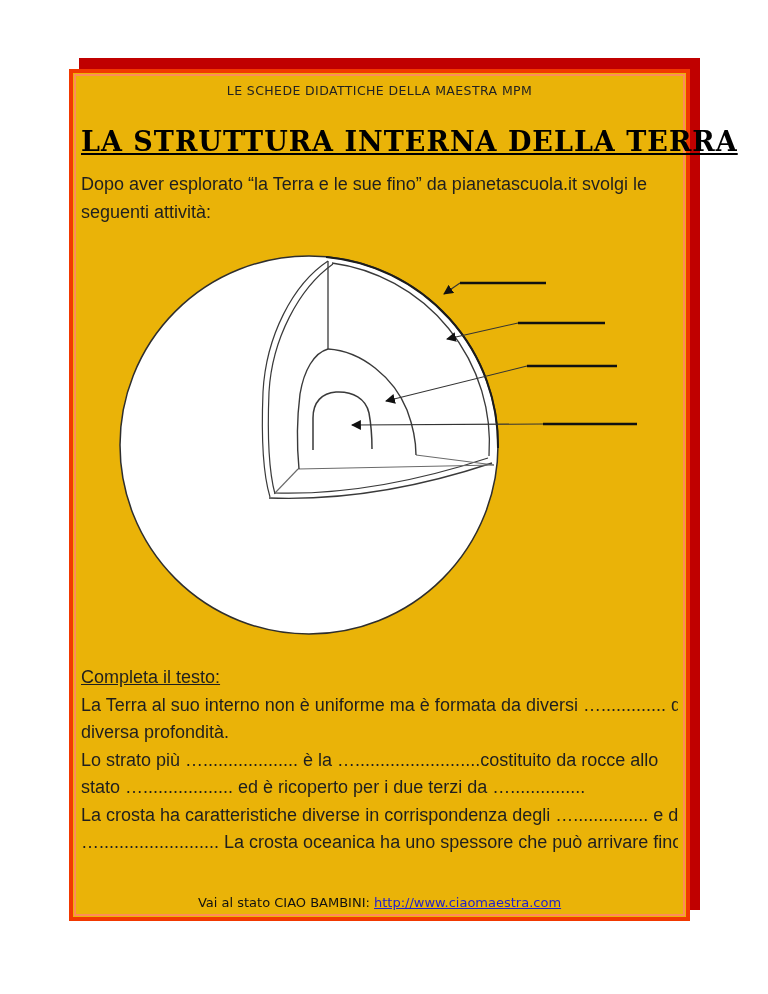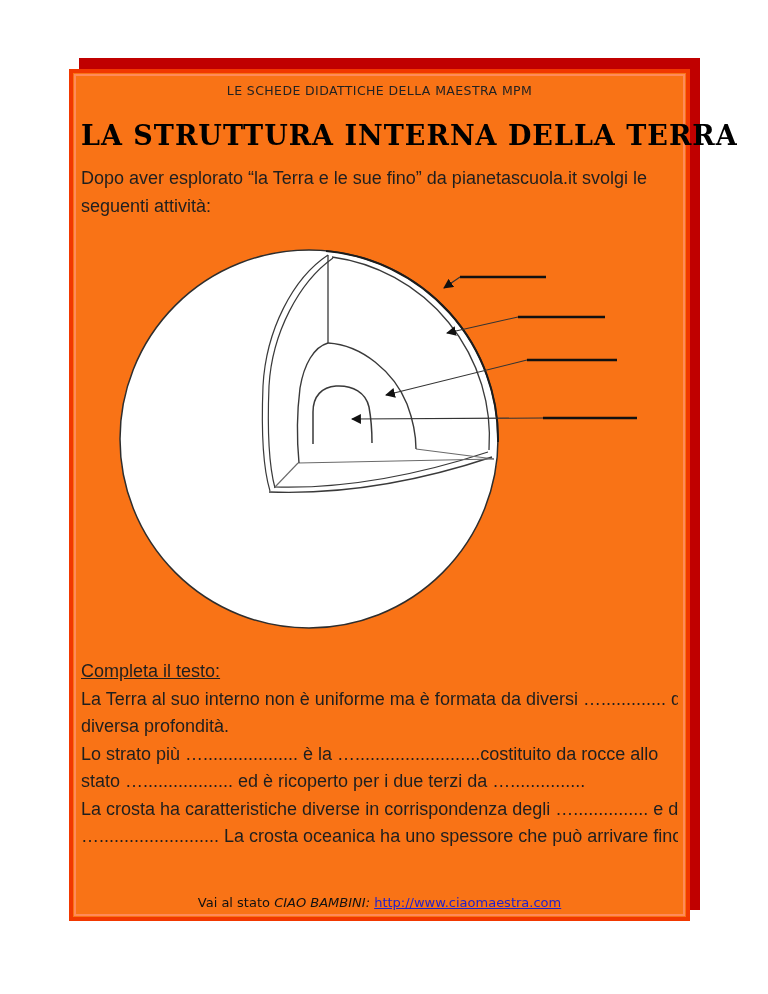--- a/index.html
+++ b/index.html
@@ -14,21 +14,21 @@
     margin: 0; padding: 0;
     width: 768px; height: 994px;
     background: #ffffff;
     font-family: "Liberation Sans", sans-serif;
   }
   .sheet {
     position: absolute;
     left: 69px; top: 69px;
     width: 621px; height: 852px;
     border: 4px solid var(--frame);
-    background: #f97316;
+    background: #eab308;
     box-shadow: 10px -11px 0 0 var(--shadow);
   }
   .sheet-inner {
     position: absolute;
     inset: 1px;
     border: 2px solid var(--frame-inner);
     pointer-events: none;
   }
   .content {
     position: relative;
@@ -40,27 +40,28 @@
   .doc-header {
     text-align: center;
     padding-top: 10px;
     font-family: "DejaVu Sans", sans-serif;
     font-size: 12.5px;
     letter-spacing: 0.4px;
     color: #222;
   }
   .doc-title {
     text-align: center;
-    margin-top: 22px;
+    margin-top: 28px;
     font-family: "DejaVu Serif", serif;
     font-weight: bold;
     font-size: 27px;
     letter-spacing: 1px;
     color: #000;
     white-space: nowrap;
+    text-decoration: underline;
   }
   .intro-line, .instruction-line, .fill-line, .completa-heading {
     line-height: 27.5px;
     white-space: nowrap;
     overflow: hidden;
   }
   .intro-block { margin-top: 14px; }
   .completa-heading {
     margin-top: 20px;
     text-decoration: underline;
@@ -72,21 +73,21 @@
     height: 392px;
   }
   .doc-footer {
     position: absolute;
     left: 0; right: 0; bottom: 7px;
     text-align: center;
     font-family: "DejaVu Sans", sans-serif;
     font-size: 13px;
     color: #111;
   }
-  .blog-name { font-style: italic; }
+  .blog-name { }
   .blog-link {
     color: var(--link);
     text-decoration: underline;
     cursor: pointer;
     margin-top: 24px;
   }
 </style>
 </head>
 <body>
 

